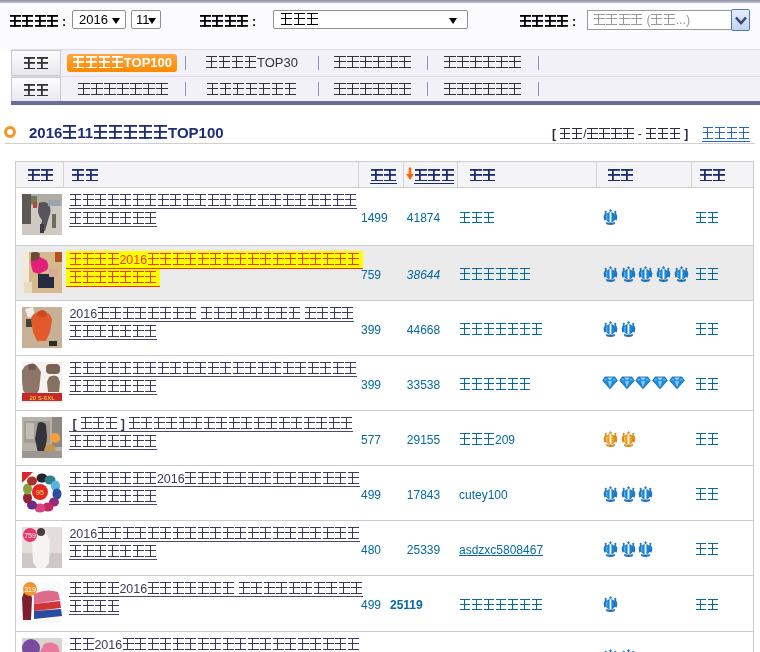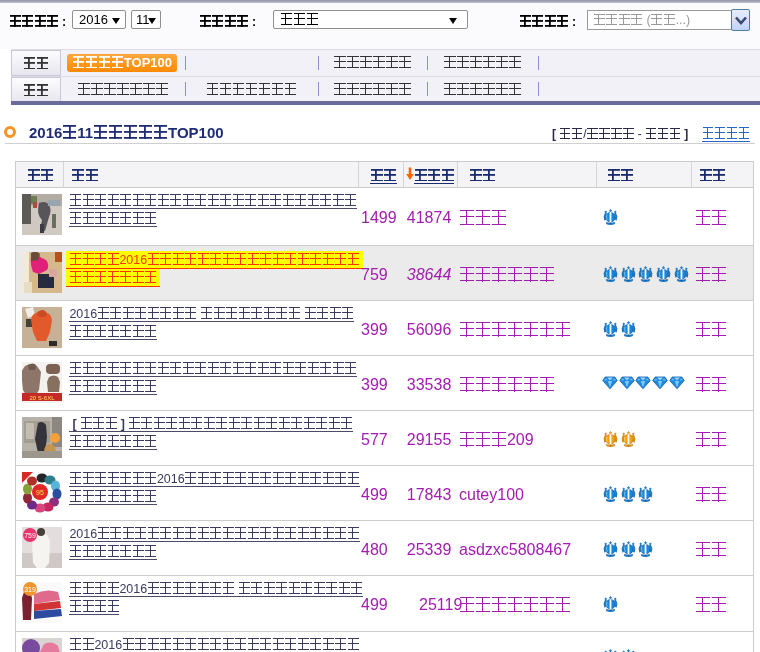--- a/index.html
+++ b/index.html
@@ -37,21 +37,21 @@
 #shr { position:absolute; left:5px; top:143px; width:750px; height:1px; background:#cfcfcf; }
 #tbl { position:absolute; left:15px; top:161px; width:739px; height:491px; border:1px solid #ccc; border-bottom:none; }
 #thead { position:absolute; left:0; top:0; width:737px; height:26px; background:#f4f4f7; border-bottom:1px solid #ccc; font-size:13.5px; font-weight:bold; color:#1b2b70; }
 #thead div { position:absolute; top:6px; }
 .vl { position:absolute; top:0; bottom:0; width:1px; background:#d4d4d4; }
 .tr { position:absolute; left:0; width:737px; border-bottom:1px solid #ccc; background:#fff; }
 .th { position:absolute; }
 .tt { position:absolute; left:53.4px; top:3.5px; font-size:12.5px; line-height:18.4px; color:#3a3a5e; white-space:nowrap; }
 .ul { border-bottom:1px solid #4a4a66; padding-bottom:0.5px; }
 .hl { background:#ffff00; border-bottom:1px solid #f30; padding:2px 3px 1.5px 3px; margin-left:-3px; }
-.td { position:absolute; top:50%; margin-top:-6.5px; font-size:16px; color:#a21caf; line-height:16px; }
+.td { position:absolute; top:50%; margin-top:-6.5px; font-size:12px; color:#0369a1; line-height:16px; }
 .tic { position:absolute; left:585.8px; white-space:nowrap; }
 .ic { margin-right:0.8px; vertical-align:top; }
 </style></head>
 <body class="">
 <div id="tb"></div>
 <div id="ctl">
   <div class="lab bold" style="left:9px;"><i></i><i></i><i></i><i></i><span class="co">:</span></div>
   <div class="sel" style="left:72px; width:54px;">2016<span class="ar"></span></div>
   <div class="sel" style="left:131px; width:30px; padding-left:4px;">11<span class="ar" style="right:4px;"></span></div>
   <div class="lab bold" style="left:199px;"><i></i><i></i><i></i><i></i><span class="co">:</span></div>
@@ -61,20 +61,21 @@
   <div id="cbtn">
       <svg width="12" height="9" viewBox="0 0 12 9">
         <path d="M1 1.5 L6 7 L11 1.5" fill="none" stroke="#3a4a6b" stroke-width="2.6"></path>
       </svg>
     </div>
 </div>
 <div id="tabs">
   <div class="trow" style="top:0;">
     <div class="tlab bold"><i></i><i></i></div>
     <div id="pill" class="bold"><i></i><i></i><i></i><i></i>TOP100</div>
+    <div class="tcell" style="left:174px;width:133px;"><i></i><i></i><i></i><i></i>TOP30</div>
     <div class="tcell" style="left:307px;width:109px;"><i></i><i></i><i></i><i></i><i></i><i></i></div>
     <div class="tcell" style="left:416px;width:111px;"><i></i><i></i><i></i><i></i><i></i><i></i></div>
     <div class="tsep" style="left:174px;"></div>
     <div class="tsep" style="left:307px;"></div>
     <div class="tsep" style="left:416px;"></div>
     <div class="tsep" style="left:527px;"></div>
   </div>
   <div class="trow" style="top:26px; border-top:1px solid #dddce6;">
     <div class="tlab bold"><i></i><i></i></div>
     <div class="tcell" style="left:50px;width:124px;"><i></i><i></i><i></i><i></i><i></i><i></i><i></i></div>
@@ -231,21 +232,21 @@
       <div class="th" style="left:5.7px;top:5.5px;"><svg width="40" height="41">
           <rect width="40" height="41" fill="#c6b197"></rect>
           <path d="M3 2 l8 -2 2 8 -7 3z" fill="#f0ede8"></path>
           <rect x="4" y="12" width="6" height="8" fill="#44403c"></rect>
           <path d="M14 6 q6 -5 11 0 q4 1 5 7 l-2 12 -4 9 -9 0 -4 -9 -2 -12 q1 -6 5 -7z" fill="#e25a2b"></path>
           <path d="M16 5 q5 -4 8 0 q2 3 -1 5 l-6 0 q-3 -2 -1 -5z" fill="#cc4a20"></path>
           <rect x="27" y="34" width="8" height="5" fill="#2e2a28"></rect>
         </svg></div>
       <div class="tt"><span class="ul">2016<i></i><i></i><i></i><i></i><i></i><i></i><i></i><i></i> <i></i><i></i><i></i><i></i><i></i><i></i><i></i><i></i> <i></i><i></i><i></i><i></i></span><br><span class="ul"><i></i><i></i><i></i><i></i><i></i><i></i><i></i></span></div>
       <div class="td" style="left:345px;">399</div>
-      <div class="td" style="left:390.8px;">56096</div>
+      <div class="td" style="left:390.8px;">44668</div>
       <div class="td" style="left:443px;"><i></i><i></i><i></i><i></i><i></i><i></i><i></i></div>
       <div class="td" style="left:679px;"><i></i><i></i></div>
       <div class="tic" style="top:20px;"><svg class="ic" width="17" height="16" viewBox="0 0 17 16">
           <g>
 <path d="M3.6 3.8 Q0.9 7.3 2.7 11.3 L3.9 10.3 Q2.4 7.4 4.6 4.8 Z" fill="#1488dc" stroke="#0c55a0" stroke-width="0.6"></path>
 <path d="M13.4 3.8 Q16.1 7.3 14.3 11.3 L13.1 10.3 Q14.6 7.4 12.4 4.8 Z" fill="#1488dc" stroke="#0c55a0" stroke-width="0.6"></path>
 <circle cx="8.5" cy="8.3" r="4.7" fill="#1488dc" stroke="#0c55a0" stroke-width="0.8"></circle>
 <path d="M5 5.5 Q4 8 5.2 10.8" stroke="#7fd0f5" stroke-width="0.9" fill="none"></path>
 <rect x="7.6" y="3.1" width="1.8" height="10" fill="#fff"></rect>
 <path d="M8.5 0.4 L9.7 1.8 L8.5 3.1 L7.3 1.8 Z" fill="#1488dc" stroke="#0c55a0" stroke-width="0.5"></path>
@@ -439,21 +440,21 @@
           <rect width="40" height="41" fill="#e3dedd"></rect>
           <rect x="0" y="26" width="40" height="15" fill="#cfc8c6"></rect>
           <path d="M14 8 q6 -4 11 0 l3 6 -1 22 -4 5 -8 0 -4 -5 -1 -22z" fill="#f6f4f0"></path>
           <ellipse cx="19" cy="5" rx="4" ry="4" fill="#4a3e38"></ellipse>
           <circle cx="8" cy="8" r="7" fill="#e8356e"></circle>
           <text x="8" y="11" font-size="7" fill="#fff" text-anchor="middle" font-family="Liberation Sans">759</text>
         </svg></div>
       <div class="tt"><span class="ul">2016<i></i><i></i><i></i><i></i><i></i><i></i><i></i><i></i><i></i><i></i><i></i><i></i><i></i><i></i><i></i><i></i><i></i><i></i><i></i><i></i><i></i></span><br><span class="ul"><i></i><i></i><i></i><i></i><i></i><i></i><i></i></span></div>
       <div class="td" style="left:345px;">480</div>
       <div class="td" style="left:390.8px;">25339</div>
-      <div class="td" style="left:443px;">asdzxc5808467</div>
+      <div class="td" style="left:443px;text-decoration:underline;">asdzxc5808467</div>
       <div class="td" style="left:679px;"><i></i><i></i></div>
       <div class="tic" style="top:20px;"><svg class="ic" width="17" height="16" viewBox="0 0 17 16">
           <g>
 <path d="M3.6 3.8 Q0.9 7.3 2.7 11.3 L3.9 10.3 Q2.4 7.4 4.6 4.8 Z" fill="#1488dc" stroke="#0c55a0" stroke-width="0.6"></path>
 <path d="M13.4 3.8 Q16.1 7.3 14.3 11.3 L13.1 10.3 Q14.6 7.4 12.4 4.8 Z" fill="#1488dc" stroke="#0c55a0" stroke-width="0.6"></path>
 <circle cx="8.5" cy="8.3" r="4.7" fill="#1488dc" stroke="#0c55a0" stroke-width="0.8"></circle>
 <path d="M5 5.5 Q4 8 5.2 10.8" stroke="#7fd0f5" stroke-width="0.9" fill="none"></path>
 <rect x="7.6" y="3.1" width="1.8" height="10" fill="#fff"></rect>
 <path d="M8.5 0.4 L9.7 1.8 L8.5 3.1 L7.3 1.8 Z" fill="#1488dc" stroke="#0c55a0" stroke-width="0.5"></path>
 <circle cx="3.7" cy="2.9" r="0.9" fill="#1488dc" stroke="#0c55a0" stroke-width="0.4"></circle>
@@ -494,21 +495,21 @@
           <rect width="40" height="41" fill="#fbfafa"></rect>
           <path d="M2 10 q4 -3 6 0 l2 6 -1 22 -8 0 -1 -22z" fill="#7c2030"></path>
           <path d="M12 12 q12 -6 24 -2 l2 8 -26 4z" fill="#e06a8c"></path>
           <path d="M12 22 l26 -3 1 7 -27 3z" fill="#d03434"></path>
           <path d="M12 29 l27 -2 1 7 -28 3z" fill="#2c4aa0"></path>
           <circle cx="8" cy="7" r="7" fill="#f0952e"></circle>
           <text x="8" y="10" font-size="7" fill="#fff" text-anchor="middle" font-family="Liberation Sans">319</text>
         </svg></div>
       <div class="tt"><span class="ul"><i></i><i></i><i></i><i></i>2016<i></i><i></i><i></i><i></i><i></i><i></i><i></i> <i></i><i></i><i></i><i></i><i></i><i></i><i></i><i></i><i></i><i></i></span><br><span class="ul"><i></i><i></i><i></i><i></i></span></div>
       <div class="td" style="left:345px;">499</div>
-      <div class="td" style="left:403px;">25119</div>
+      <div class="td" style="left:374px;font-weight:bold;">25119</div>
       <div class="td" style="left:443px;"><i></i><i></i><i></i><i></i><i></i><i></i><i></i></div>
       <div class="td" style="left:679px;"><i></i><i></i></div>
       <div class="tic" style="top:20px;"><svg class="ic" width="17" height="16" viewBox="0 0 17 16">
           <g>
 <path d="M3.6 3.8 Q0.9 7.3 2.7 11.3 L3.9 10.3 Q2.4 7.4 4.6 4.8 Z" fill="#1488dc" stroke="#0c55a0" stroke-width="0.6"></path>
 <path d="M13.4 3.8 Q16.1 7.3 14.3 11.3 L13.1 10.3 Q14.6 7.4 12.4 4.8 Z" fill="#1488dc" stroke="#0c55a0" stroke-width="0.6"></path>
 <circle cx="8.5" cy="8.3" r="4.7" fill="#1488dc" stroke="#0c55a0" stroke-width="0.8"></circle>
 <path d="M5 5.5 Q4 8 5.2 10.8" stroke="#7fd0f5" stroke-width="0.9" fill="none"></path>
 <rect x="7.6" y="3.1" width="1.8" height="10" fill="#fff"></rect>
 <path d="M8.5 0.4 L9.7 1.8 L8.5 3.1 L7.3 1.8 Z" fill="#1488dc" stroke="#0c55a0" stroke-width="0.5"></path>

